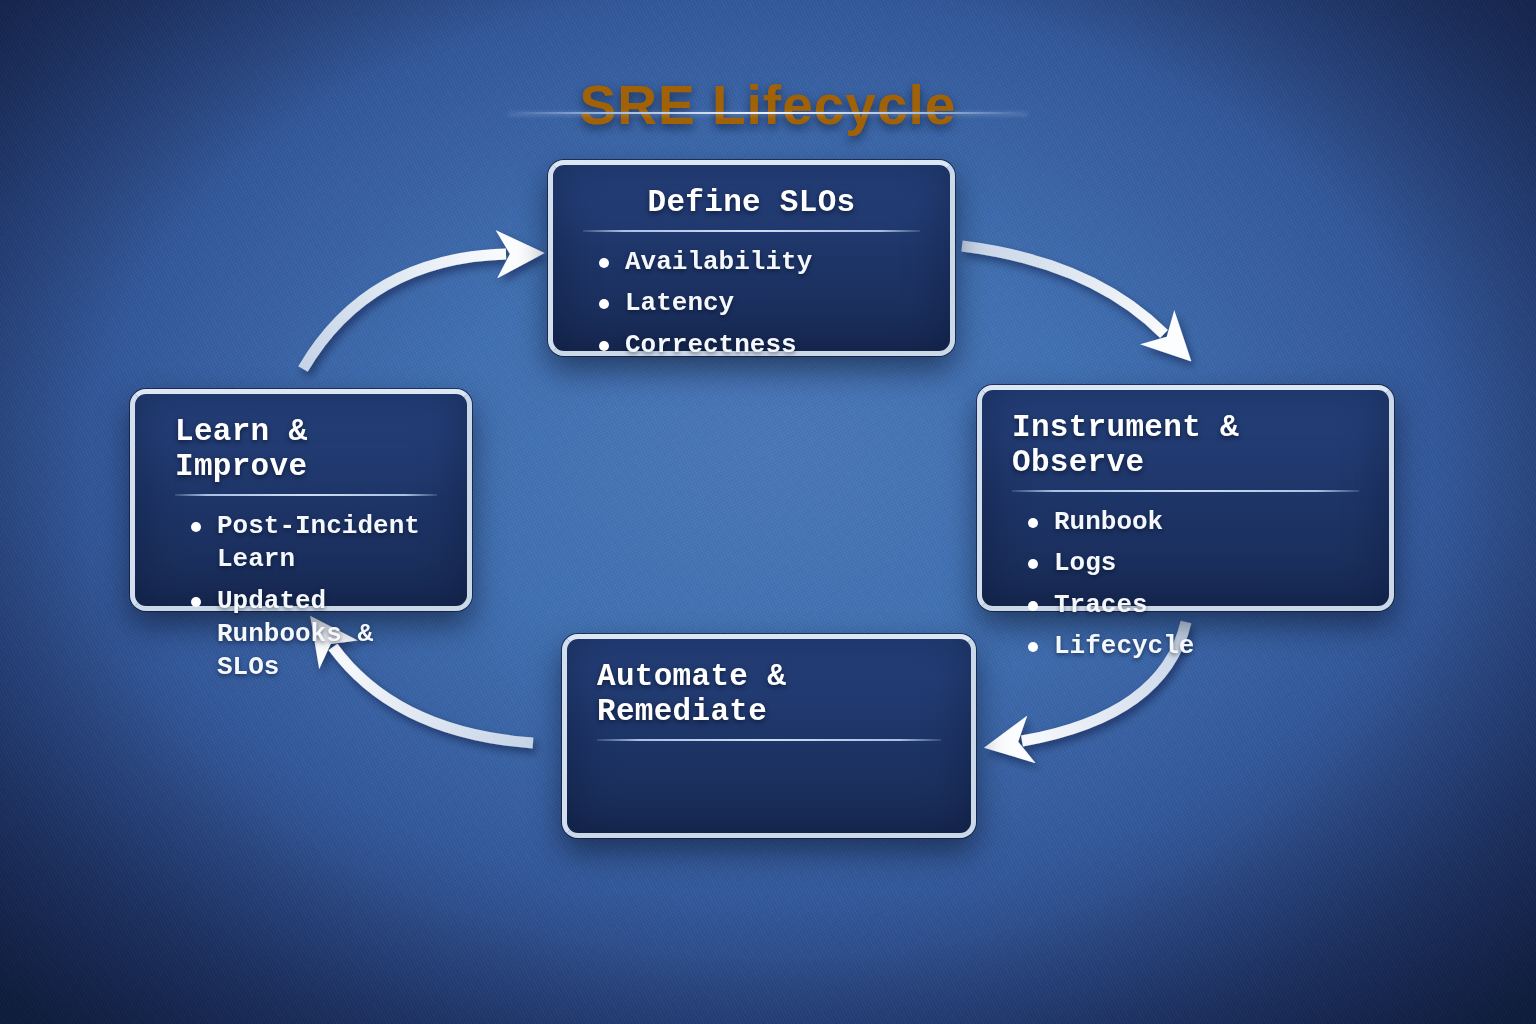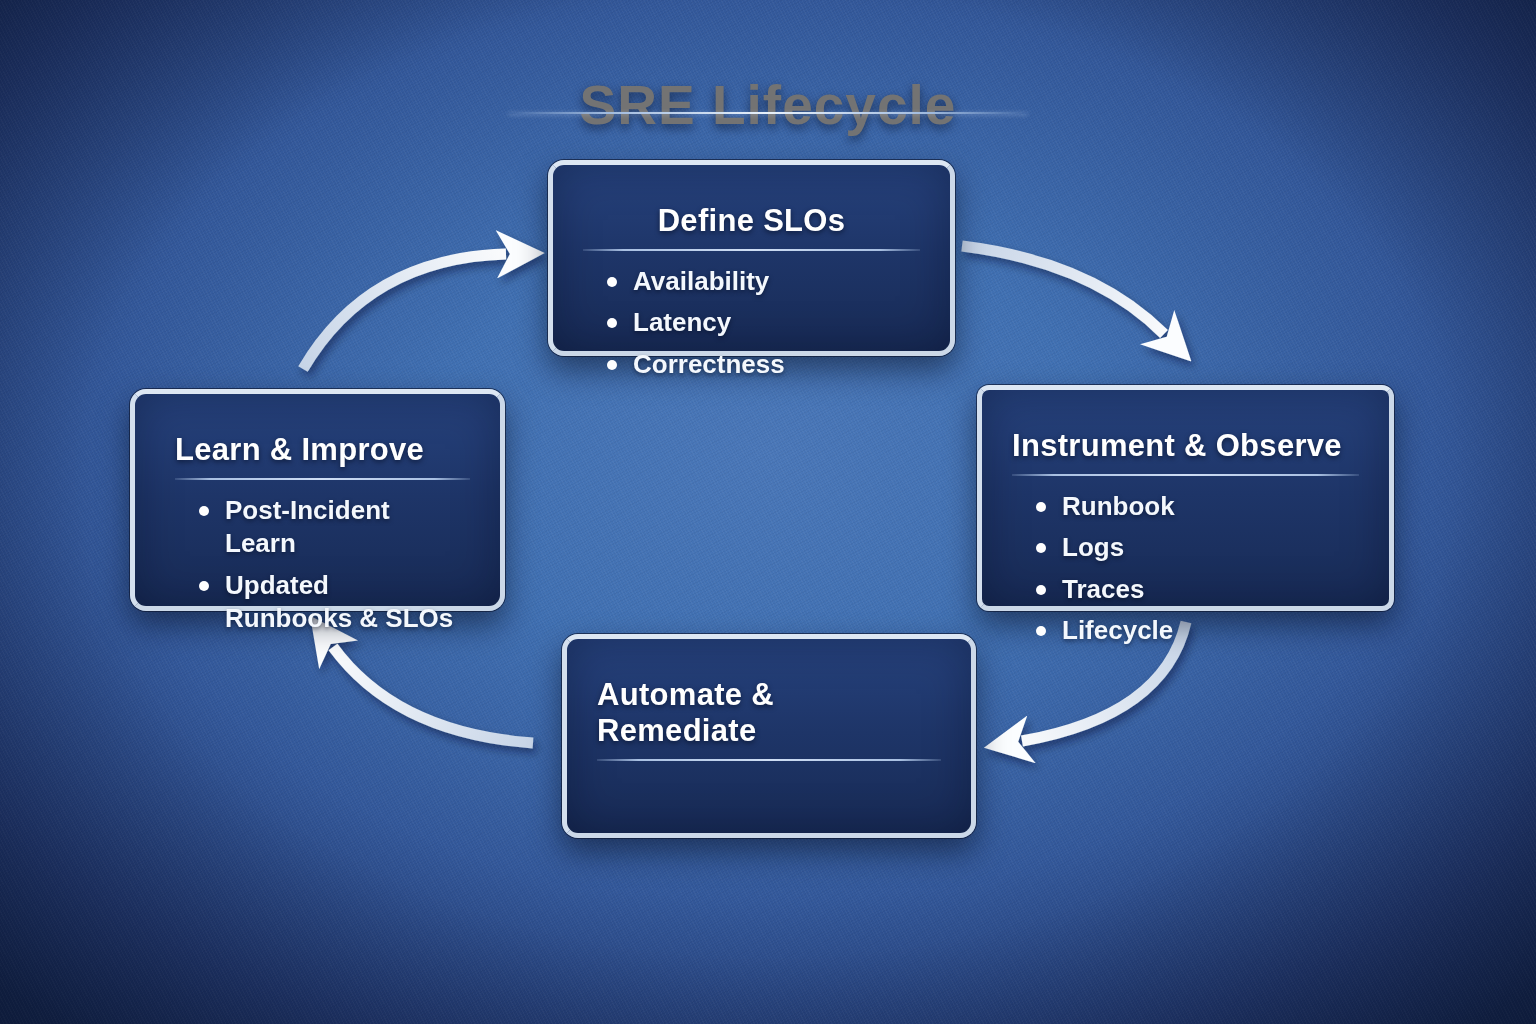--- a/index.html
+++ b/index.html
@@ -20,21 +20,21 @@
   }
   .vignette {
     position: absolute; inset: 0; z-index: 0; pointer-events: none;
     background: radial-gradient(ellipse 1250px 880px at 50% 46%,
       rgba(0,0,0,0) 55%, rgba(8,16,40,0.35) 82%, rgba(6,12,32,0.6) 100%);
   }
 
   .main-title {
     position: absolute; top: 36px; left: 0; width: 100%;
     text-align: center; z-index: 2;
-    color: #737373; font-size: 55px; font-weight: 800; letter-spacing: 1px;
+    color: #a16207; font-size: 55px; font-weight: 800; letter-spacing: 1px;
     text-shadow: 0 4px 10px rgba(5,12,32,0.55);
   }
   .title-underline {
     position: absolute; top: 112px; left: 50%; transform: translateX(-50%);
     width: 520px; height: 2px; z-index: 2;
     background: linear-gradient(90deg, rgba(190,210,235,0.05),
       #9db8dd 18%, #e8f1fb 50%, #9db8dd 82%, rgba(190,210,235,0.05));
     box-shadow: 0 1px 4px rgba(220,235,255,0.35);
   }
 
@@ -43,50 +43,51 @@
   .node {
     position: absolute; z-index: 2; box-sizing: border-box;
     border: 5px solid #cbd8e8;
     border-top-color: #dde7f3; border-left-color: #d3dfee;
     border-radius: 16px;
     background: linear-gradient(180deg, #26427d 0%, #1e3568 48%, #182b56 100%);
     box-shadow:
       0 0 0 1px rgba(12,22,48,0.65),
       0 14px 30px rgba(4,10,28,0.5),
       inset 0 0 46px rgba(4,10,30,0.35);
-    padding: 32px 30px 14px 30px;
+    padding: 14px 30px 14px 30px;
     color: #ffffff;
+    font-family: Liberation Mono, monospace;
   }
   .node h2 {
     margin: 6px 0 10px 0;
     font-size: 31px; font-weight: 800; letter-spacing: 0.3px;
     color: #ffffff; text-shadow: 0 2px 5px rgba(4,10,28,0.6);
   }
   .node.center-title h2 { text-align: center; }
   .node .divider {
     height: 2px; margin: 0 0 14px 0;
     background: linear-gradient(90deg, rgba(160,185,220,0.18),
       #a9c0e2 12%, #cfdef4 50%, #a9c0e2 88%, rgba(160,185,220,0.18));
   }
-  .node ul { list-style: none; margin: 12px; padding: 0 0 0 6px; }
+  .node ul { list-style: none; margin: 4px; padding: 0 0 0 6px; }
   .node li {
     position: relative; padding-left: 32px; margin: 0 0 8px 0;
     font-size: 26px; font-weight: 600; line-height: 1.28;
     color: #f4f8fd; text-shadow: 0 2px 4px rgba(4,10,28,0.5);
   }
   .node li.bold { font-weight: 800; }
   .node li::before {
     content: ""; position: absolute; left: 6px; top: 12px;
     width: 10px; height: 10px; border-radius: 50%; background: #ffffff;
   }
 
   .node-define     { left: 548px; top: 160px; width: 407px; height: 196px; }
-  .node-instrument { left: 977px; top: 385px; width: 417px; height: 226px; border-radius: 12px; }
+  .node-instrument { left: 977px; top: 385px; width: 417px; height: 226px; }
   .node-automate   { left: 562px; top: 634px; width: 414px; height: 204px; }
-  .node-learn      { left: 130px; top: 389px; width: 375px; height: 222px; padding-left: 40px; }
+  .node-learn      { left: 130px; top: 389px; width: 342px; height: 222px; padding-left: 40px; }
 </style>
 </head>
 <body>
 
 <div class="texture"></div>
 <div class="vignette"></div>
 
 <h1 class="main-title">SRE Lifecycle</h1>
 <div class="title-underline"></div>
 

